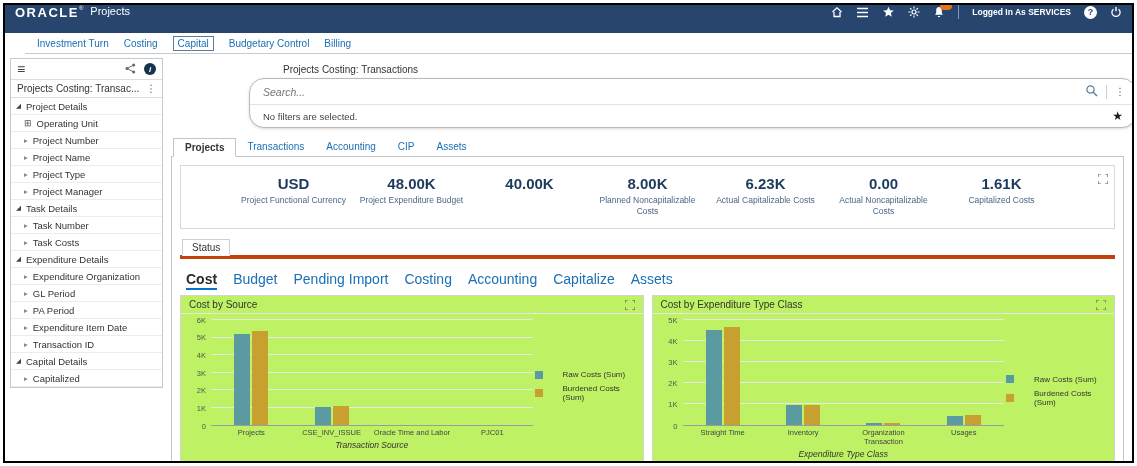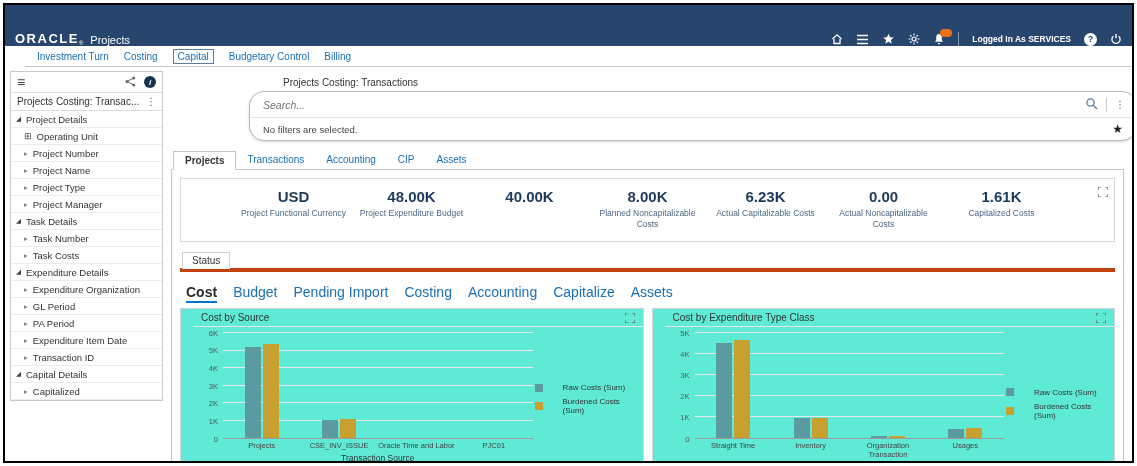--- a/index.html
+++ b/index.html
@@ -1,21 +1,21 @@
 <!DOCTYPE html>
 <html><head>
 <meta charset="utf-8">
 <style>
   * { box-sizing: border-box; }
   body { margin:0; background:#fff; font-family:"Liberation Sans", sans-serif; }
   .frame { width:1131px; height:460px; margin:3px; border:2px solid #000; overflow:hidden;
            display:flex; flex-direction:column; background:#fff; }
 
   
-  .topbar { display:flex; align-items:flex-end; height:41px; background:#28456e; padding:0 10px; color:#fff; flex:none; }
+  .topbar { display:flex; align-items:flex-start; height:28px; background:#28456e; padding:0 10px; color:#fff; flex:none; }
   .brand { font-size:13px; font-weight:bold; letter-spacing:1.5px; }
   .brand-mark { font-size:6px; vertical-align:super; }
   .app-title { font-size:11px; margin-left:7px; }
   .topbar-right { margin-left:auto; display:flex; align-items:center; gap:13px; }
   .tb-icon { display:inline-flex; position:relative; cursor:pointer; }
   .badge { position:absolute; top:-4px; right:-7px; width:12px; height:8px; background:#e8711a; border-radius:4px; }
   .tb-divider { width:1px; height:14px; background:rgba(255,255,255,.45); }
   .logged { font-size:8.5px; font-weight:bold; white-space:nowrap; }
   .help-circle { width:13px; height:13px; border-radius:50%; background:#fff; color:#28456e;
                  font-size:9px; font-weight:bold; display:flex; align-items:center; justify-content:center; }
@@ -72,36 +72,36 @@
   .kpi-label { font-size:8.5px; color:#4a6785; margin-top:3px; line-height:1.3; }
 
   .status-row { margin:8px 2px; border-bottom:4px solid #c2410c; padding-left:2px; }
   .status-tab { display:inline-block; border:1px solid #cfcfcf; border-bottom:1px solid #fff;
                 margin-bottom:-1px; padding:2px 9px; font-size:10px; color:#333; background:#fff; cursor:pointer; }
   .sub-tabs { display:flex; gap:16px; padding:4px 8px 3px; font-size:14px; }
   .sub-tab { color:#1a6fb5; cursor:pointer; }
   .sub-tab.selected { color:#2b2b2b; font-weight:bold; border-bottom:2px solid #0572ce; padding-bottom:1px; }
 
   .charts { display:flex; gap:8px; margin:2px; }
-  .chart-card { flex:1; border:1px solid #d4d4d4; background:#5eead4; min-width:0;padding-left:12px; }
+  .chart-card { flex:1; border:1px solid #d4d4d4; background:#bef264; min-width:0; }
   .chart-head { display:flex; justify-content:space-between; align-items:center; padding:3px 8px;
                 border-bottom:1px solid #e6e6e6; font-size:10px; color:#333; }
   .chart-body { display:flex; padding:6px 6px 3px; }
   .chart-main { flex:1; min-width:0; }
   .plot-row { display:flex; }
   .yaxis { width:24px; position:relative; }
   .ytick { position:absolute; right:5px; transform:translateY(50%); font-size:7.5px; color:#555; line-height:1; }
   .plot { flex:1; position:relative; height:106px; border-bottom:1px solid #9c9c9c; }
   .gridline { position:absolute; left:0; right:0; height:1px; background:#e7e7e7; }
   .bar-group { position:absolute; bottom:0; height:100%; display:flex; align-items:flex-end;
                justify-content:center; gap:2px; }
   .bar { width:16px; }
   .xlabels { display:flex; margin-left:24px; }
   .xlabel { flex:1; text-align:center; font-size:7.5px; color:#444; padding-top:2px; line-height:1.2; }
-  .xtitle { margin-left:24px; text-align:center; font-size:8.5px; color:#333; padding:3px 0 2px; }
+  .xtitle { margin-left:24px; text-align:center; font-size:8.5px; color:#333; padding:3px 0 2px;font-style:italic; }
   .legend { width:104px; display:flex; flex-direction:column; justify-content:center; gap:5px; padding-left:2px; }
   .legend-item { display:flex; align-items:center; gap:20px; font-size:8px; color:#333; cursor:pointer; }
   .swatch { width:8px; height:8px; flex:none; }
   .expand-icon { display:inline-flex; cursor:pointer; }
 </style>
 </head>
 <body>
 
 <div class="frame">
 

